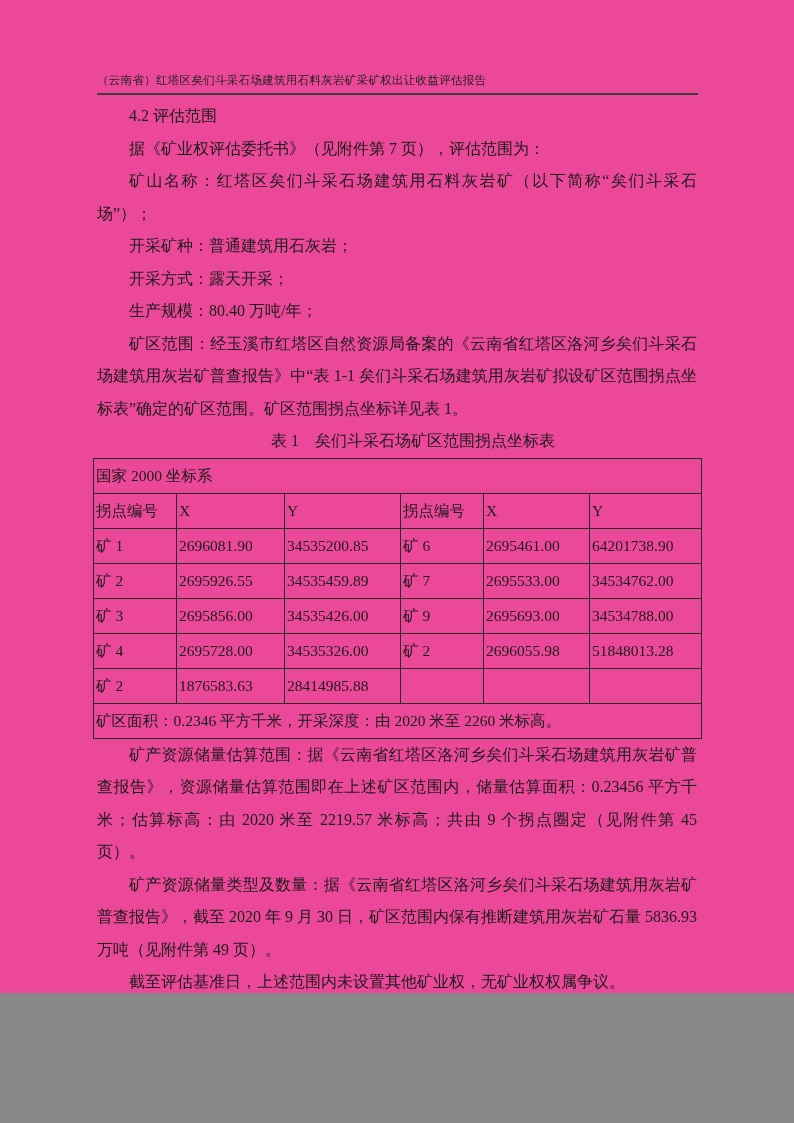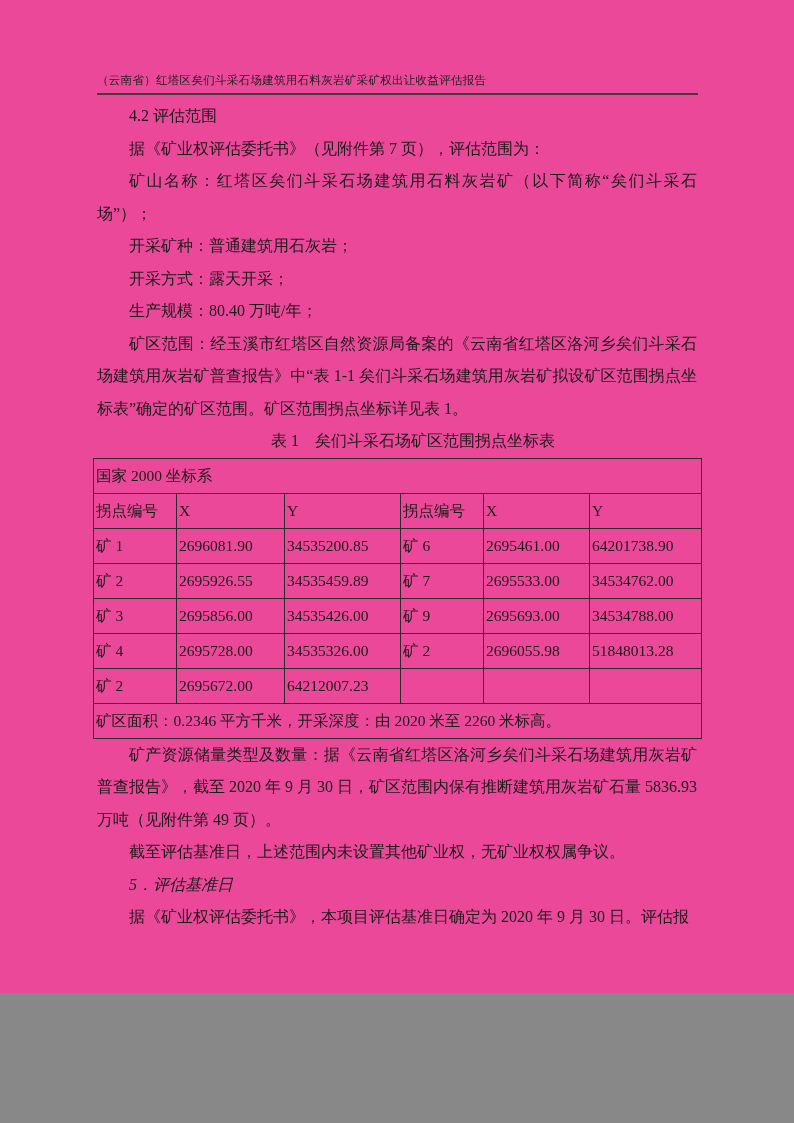--- a/index.html
+++ b/index.html
@@ -153,32 +153,33 @@
         <tr>
           <td>矿 4</td>
           <td class="num">2695728.00</td>
           <td class="num">34535326.00</td>
           <td>矿 2</td>
           <td class="num">2696055.98</td>
           <td class="num">51848013.28</td>
         </tr>
         <tr>
           <td>矿 2</td>
-          <td class="num">2695672.00</td>
-          <td class="num">64212007.23</td>
+          <td class="num">1876583.63</td>
+          <td class="num">28414985.88</td>
           <td></td>
           <td class="num"></td>
           <td class="num"></td>
         </tr>
         <tr>
           <td class="span-head" colspan="6">矿区面积：0.2346 平方千米，开采深度：由 2020 米至 2260 米标高。</td>
         </tr>
       </tbody>
     </table>
 
+    <p>矿产资源储量估算范围：据《云南省红塔区洛河乡矣们斗采石场建筑用灰岩矿普查报告》，资源储量估算范围即在上述矿区范围内，储量估算面积：0.23456 平方千米；估算标高：由 2020 米至 2219.57 米标高；共由 9 个拐点圈定（见附件第 45 页）。</p>
     <p class="mt4">矿产资源储量类型及数量：据《云南省红塔区洛河乡矣们斗采石场建筑用灰岩矿普查报告》，截至 2020 年 9 月 30 日，矿区范围内保有推断建筑用灰岩矿石量 5836.93 万吨（见附件第 49 页）。</p>
     <p class="mt4">截至评估基准日，上述范围内未设置其他矿业权，无矿业权权属争议。</p>
 
     <h4 class="heading-bold">5．评估基准日</h4>
 
     <p>据《矿业权评估委托书》，本项目评估基准日确定为 2020 年 9 月 30 日。评估报</p>
 
   </div>
 
   <div class="page-footer">

